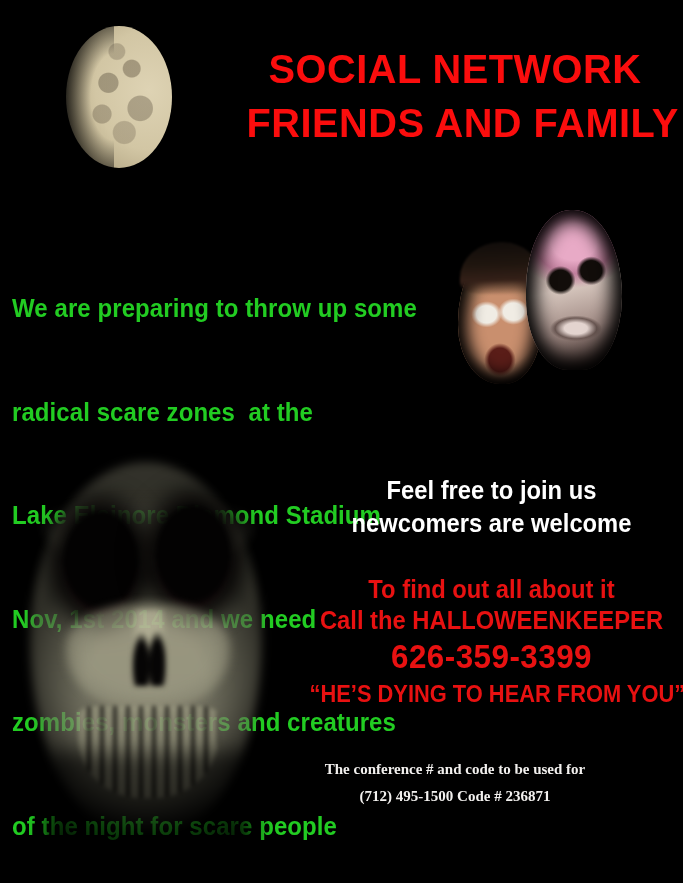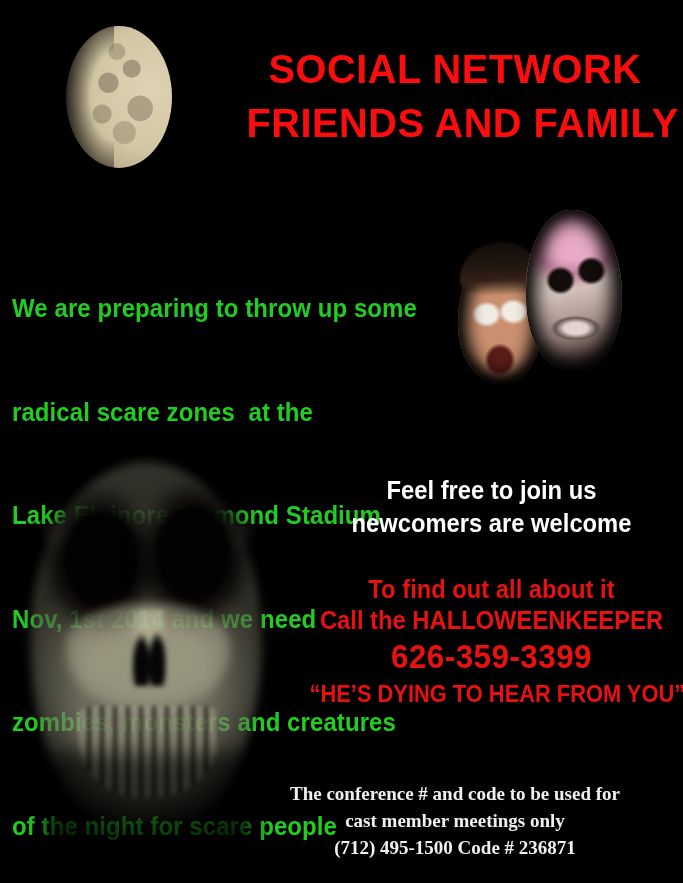--- a/index.html
+++ b/index.html
@@ -256,27 +256,27 @@
   }
   .red-line-1 { font-size: 25px; line-height: 31px; }
   .red-line-2 { font-size: 25px; line-height: 31px; }
   .red-phone  { font-size: 33px; line-height: 42px; letter-spacing: 0.5px; }
   .red-quote  { font-size: 23px; line-height: 32px; }
 
   
   .serif-block {
     position: absolute;
     left: 255px;
-    top: 780px;
+    top: 756px;
     width: 400px;
     text-align: center;
     color: #f2f0ee;
     font-family: "Liberation Serif", serif;
     font-weight: bold;
-    font-size: 19px;
+    font-size: 15px;
     line-height: 27px;
     white-space: nowrap;
   }
 </style>
 </head>
 <body>
 
 <div id="flyer">
 
   <div class="moon-wrap">
@@ -322,17 +322,16 @@
 
   <div class="red-block">
     <div class="red-line-1">To find out all about it</div>
     <div class="red-line-2">Call the HALLOWEENKEEPER</div>
     <div class="red-phone">626-359-3399</div>
     <div class="red-quote">“HE’S DYING TO HEAR FROM YOU”</div>
   </div>
 
   <div class="serif-block">
     <div>The conference # and code to be used for</div>
-    <div>cast member meetings only</div>
     <div>(712) 495-1500  Code # 236871</div>
   </div>
 
 </div>
 
 </body></html>

